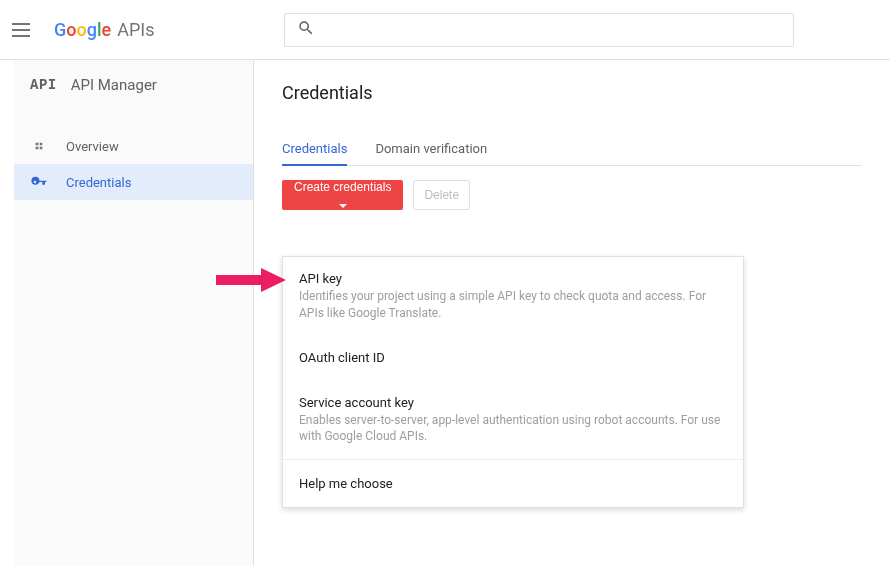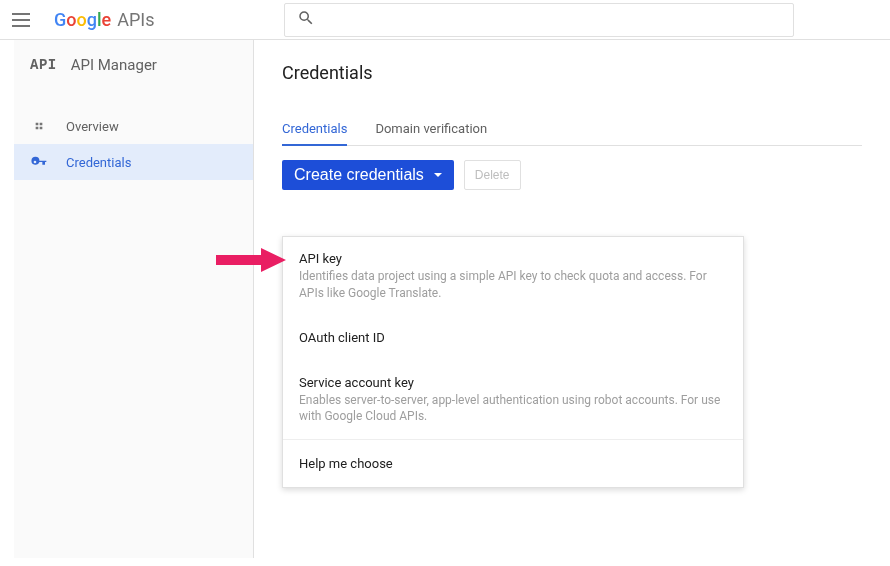--- a/index.html
+++ b/index.html
@@ -7,21 +7,21 @@
       font-family: Roboto, Arial, sans-serif;
       font-size: 13px;
       color: #212121;
       background: #fff;
       width: 890px;
       height: 566px;
       overflow: hidden;
     }
     
     .topbar {
-      height: 40px;
+      height: 60px;
       display: flex;
       align-items: center;
       border-bottom: 1px solid #e0e0e0;
       padding: 0 12px;
     }
     .hamburger {
       width: 24px; height: 24px;
       display: flex; flex-direction: column; justify-content: center; gap: 4px;
       cursor: pointer;
       margin-right: 18px;
@@ -97,26 +97,27 @@
       cursor: pointer;
       border-bottom: 2px solid transparent;
       margin-bottom: -1px;
     }
     .tab.active { color: #3367d6; border-bottom-color: #3367d6; }
     .actionbar {
       display: flex; align-items: center; gap: 10px;
       margin: 14px 0;
     }
     .btn-primary {
-      background: #1d4ed8; color: #fff;
+      background: #ef4444; color: #fff;
       border: none; border-radius: 2px;
       padding: 0 12px; height: 30px;
-      font-size: 16px;
+      font-size: 12px;
       display: flex; align-items: center; gap: 10px;
       cursor: pointer;
+      flex-direction: column;
     }
     .btn-primary .caret {
       width: 0; height: 0;
       border-left: 4px solid transparent;
       border-right: 4px solid transparent;
       border-top: 4px solid #fff;
     }
     .btn-secondary {
       background: #fff; color: #bdbdbd;
       border: 1px solid #e0e0e0; border-radius: 2px;
@@ -219,21 +220,21 @@
       <button class="btn-primary">
         <span>Create credentials</span>
         <span class="caret"></span>
       </button>
       <button class="btn-secondary">Delete</button>
     </div>
 
     <div class="dropdown">
       <div class="dd-item">
         <div class="dd-title">API key</div>
-        <div class="dd-desc">Identifies data project using a simple API key to check quota and access. For APIs like Google Translate.</div>
+        <div class="dd-desc">Identifies your project using a simple API key to check quota and access. For APIs like Google Translate.</div>
       </div>
       <div class="dd-item">
         <div class="dd-title">OAuth client ID</div>
       </div>
       <div class="dd-item">
         <div class="dd-title">Service account key</div>
         <div class="dd-desc">Enables server-to-server, app-level authentication using robot accounts. For use with Google Cloud APIs.</div>
       </div>
       <div class="dd-sep"></div>
       <div class="dd-footer">Help me choose</div>

